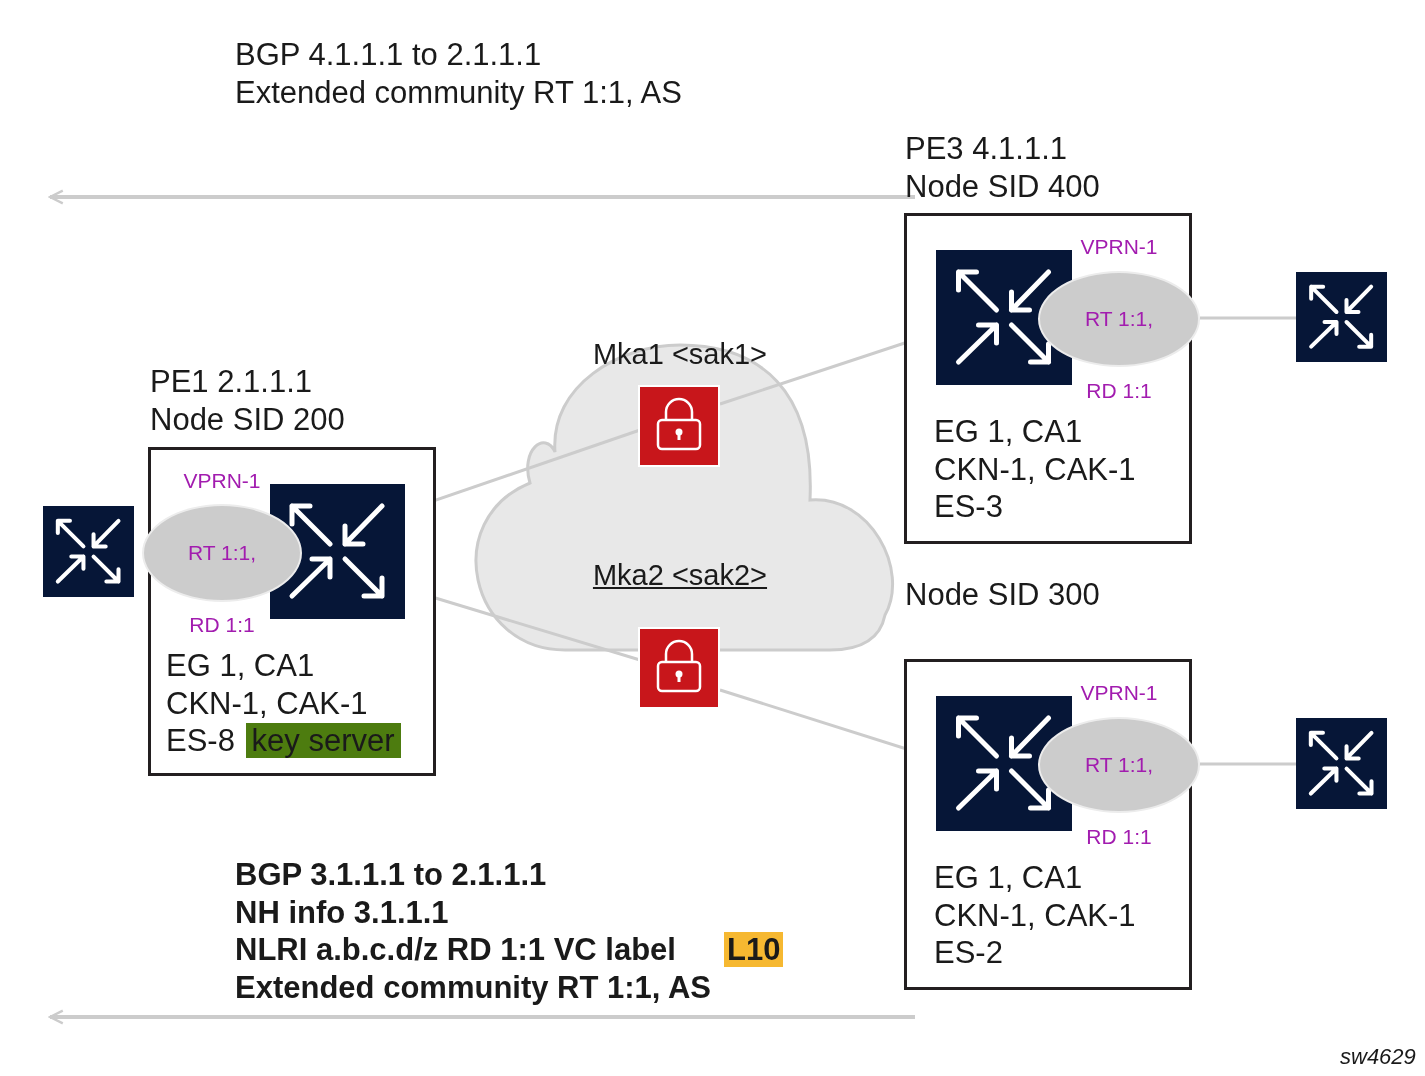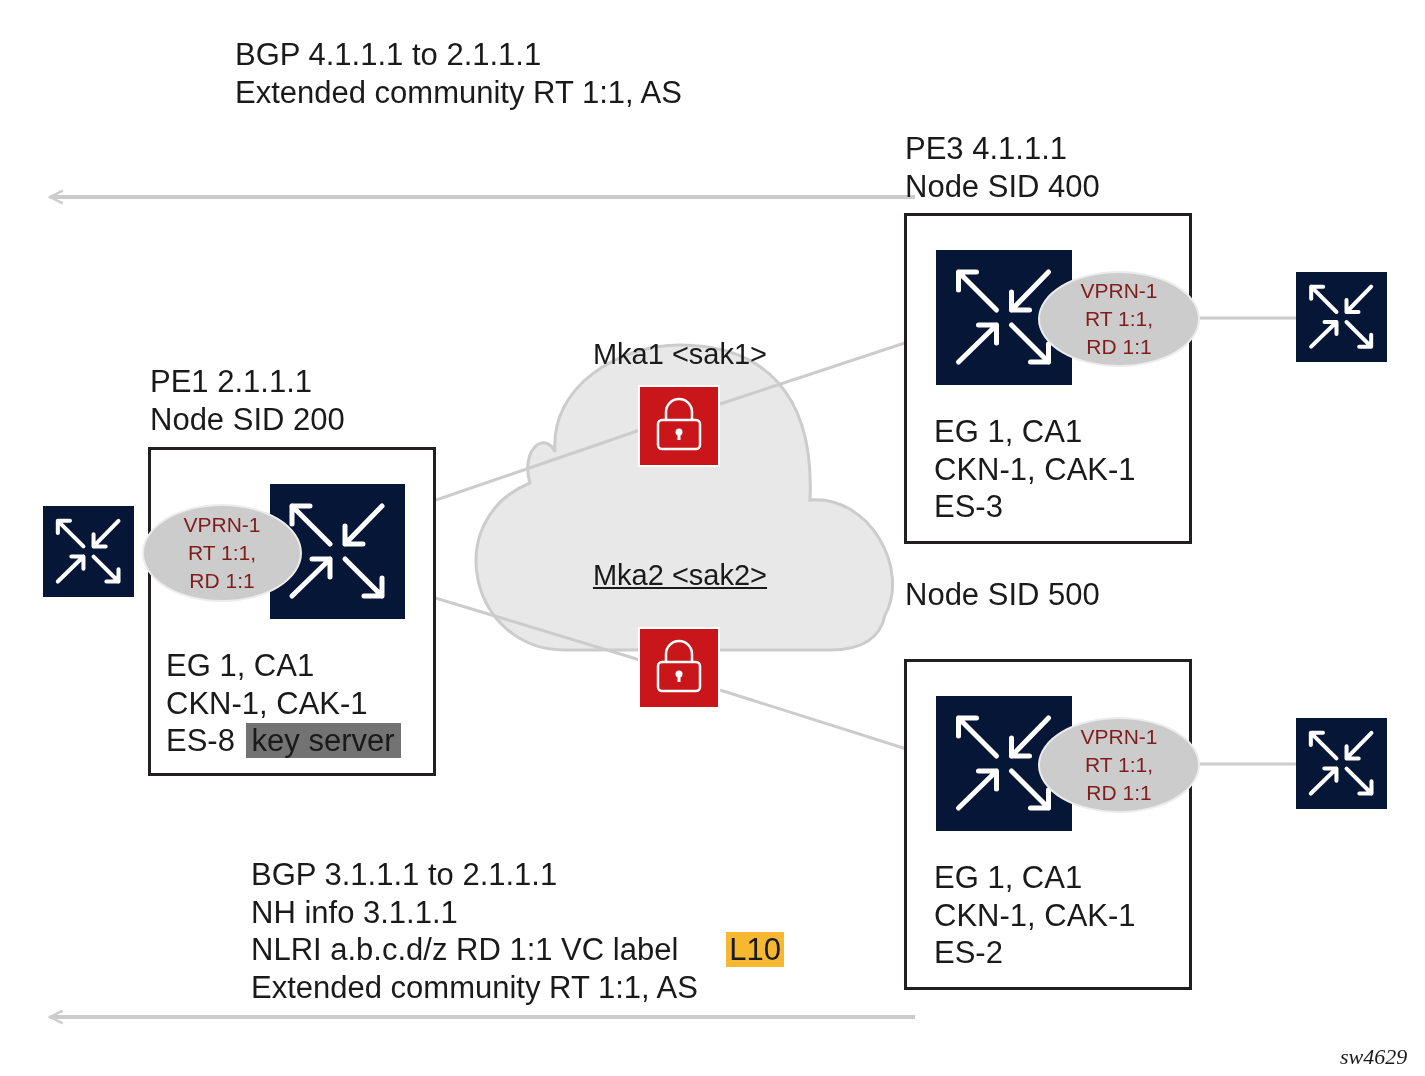--- a/index.html
+++ b/index.html
@@ -5,25 +5,25 @@
   html, body { margin: 0; padding: 0; background: #ffffff; }
   body { width: 1425px; height: 1076px; position: relative; overflow: hidden;
          font-family: "Liberation Sans", sans-serif; color: #1a1a1a; }
   svg#diagram { position: absolute; left: 0; top: 0; }
   .t { position: absolute; font-size: 31px; line-height: 37.5px; white-space: nowrap; color: #1a1a1a; }
   .c { text-align: left; }
   .hl { padding: 0 3px; margin-left: 2px; }
   .pe-box { position: absolute; border: 3px solid #231f20; background: #ffffff; box-sizing: border-box; }
   .sw { position: absolute; background: #061637; }
   .vprn { position: absolute; background: #cccccc; border: 2px solid #ececec; border-radius: 50%;
-          box-sizing: border-box; font-size: 21px; line-height: 28px; text-align: center; color: #7f1d1d;
-          display: flex; flex-direction: column; justify-content: center; }
+          box-sizing: border-box; font-size: 21px; line-height: 28px; text-align: center; color: #a21caf;
+          display: flex; flex-direction: column; justify-content: center; gap: 44px; }
   .lock { position: absolute; width: 78px; height: 78px; background: #c8161b; border: 2px solid #ffffff; }
   .mka { position: absolute; font-size: 29px; text-align: center; white-space: nowrap; }
-  .ref { position: absolute; font-family: Liberation Serif, serif; font-style: italic; font-size: 22px; }
+  .ref { position: absolute; font-family: Liberation Sans, sans-serif; font-style: italic; font-size: 22px; }
 </style>
 </head>
 <body>
 
 <svg id="diagram" width="1425" height="1076">
   <defs>
     <marker id="ah" viewBox="0 0 20 20" refX="18" refY="10" markerWidth="16" markerHeight="16" markerUnits="userSpaceOnUse" orient="auto">
       <path d="M2,2 L18,10 L2,18" fill="none" stroke="#cccccc" stroke-width="3"></path>
     </marker>
   </defs>
@@ -42,21 +42,21 @@
 
   <line x1="1200" y1="318" x2="1296" y2="318" stroke="#cccccc" stroke-width="3"></line>
   <line x1="1200" y1="764" x2="1296" y2="764" stroke="#cccccc" stroke-width="3"></line>
 </svg>
 
 <div class="t" style="left:235px; top:36px;">
   <div>BGP 4.1.1.1 to 2.1.1.1</div>
   <div>Extended community RT 1:1, AS</div>
 </div>
 
-<div class="t" style="left:251px; top:856px;">
+<div class="t" style="left:235px; top:856px;font-weight:bold;">
   <div>BGP 3.1.1.1 to 2.1.1.1</div>
   <div>NH info 3.1.1.1</div>
   <div><span>NLRI a.b.c.d/z RD 1:1 VC label</span><span class="hl" style="background:#f6b831;margin-left:48px;">L10</span></div>
   <div>Extended community RT 1:1, AS</div>
 </div>
 
 <div class="t c" style="left:150px; top:363px; width:266px;">
   <div>PE1 2.1.1.1</div>
   <div>Node SID 200</div>
 </div>
@@ -72,21 +72,21 @@
   </svg>
 </div>
 <div class="vprn" style="left:142px; top:504px; width:160px; height:98px;">
   <div>VPRN-1</div>
   <div>RT 1:1,</div>
   <div>RD 1:1</div>
 </div>
 <div class="t" style="left:166px; top:647px;">
   <div>EG 1, CA1</div>
   <div>CKN-1, CAK-1</div>
-  <div><span>ES-8</span> <span class="hl" style="background:#737373; padding:0 6px;">key server</span></div>
+  <div><span>ES-8</span> <span class="hl" style="background:#4d7c0f; padding:0 6px;">key server</span></div>
 </div>
 
 <div class="sw" style="left:43px; top:506px; width:91px; height:91px;">
   <svg width="91" height="91" viewBox="0 0 135 135">
     <g stroke="#fff" stroke-width="6" fill="none" stroke-linecap="round">
       <path d="M60,60 L22,22 M22,22 L22,40 M22,22 L40,22"></path>
       <path d="M112,22 L75,60 M75,60 L75,42 M75,60 L93,60"></path>
       <path d="M22,112 L60,75 M60,75 L42,75 M60,75 L60,93"></path>
       <path d="M75,75 L112,112 M112,112 L112,94 M112,112 L94,112"></path>
     </g>
@@ -123,21 +123,21 @@
     <g stroke="#fff" stroke-width="6" fill="none" stroke-linecap="round">
       <path d="M60,60 L22,22 M22,22 L22,40 M22,22 L40,22"></path>
       <path d="M112,22 L75,60 M75,60 L75,42 M75,60 L93,60"></path>
       <path d="M22,112 L60,75 M60,75 L42,75 M60,75 L60,93"></path>
       <path d="M75,75 L112,112 M112,112 L112,94 M112,112 L94,112"></path>
     </g>
   </svg>
 </div>
 
 <div class="t c" style="left:905px; top:576px; width:292px;">
-  <div>Node SID 500</div>
+  <div>Node SID 300</div>
 </div>
 <div class="pe-box" style="left:904px; top:659px; width:288px; height:331px;"></div>
 <div class="sw" style="left:936px; top:696px; width:136px; height:135px;">
   <svg width="136" height="135" viewBox="0 0 135 135">
     <g stroke="#fff" stroke-width="5" fill="none" stroke-linecap="round">
       <path d="M60,60 L22,22 M22,22 L22,40 M22,22 L40,22"></path>
       <path d="M112,22 L75,60 M75,60 L75,42 M75,60 L93,60"></path>
       <path d="M22,112 L60,75 M60,75 L42,75 M60,75 L60,93"></path>
       <path d="M75,75 L112,112 M112,112 L112,94 M112,112 L94,112"></path>
     </g>

